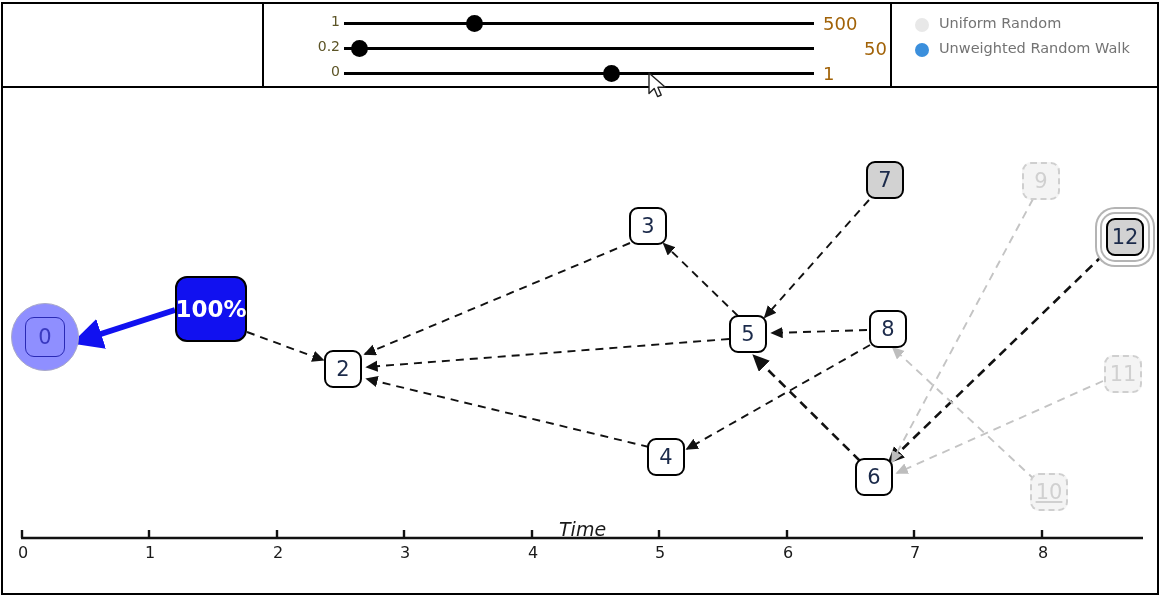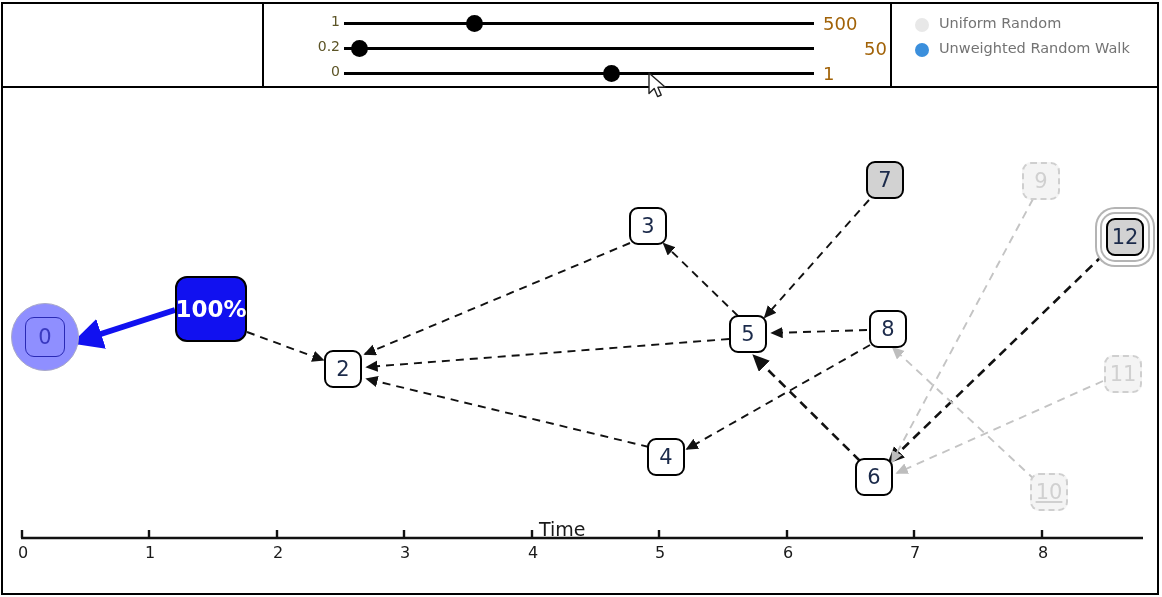--- a/index.html
+++ b/index.html
@@ -185,21 +185,21 @@
     <div class="node plain" style="left:866px;top:222px;">8</div>
 
     <div class="node plain visited" style="left:863px;top:73px;">7</div>
 
     <div class="node plain visited sel" style="left:1103px;top:130px;">12</div>
 
     <div class="node plain ghost" style="left:1019px;top:74px;">9</div>
     <div class="node plain ghost" style="left:1027px;top:385px;text-decoration:underline;">10</div>
     <div class="node plain ghost" style="left:1101px;top:267px;">11</div>
 
-    <div class="axis-label" style="left:536px;top:430px;">Time</div>
+    <div class="axis-label" style="left:556px;top:430px;font-style:italic;">Time</div>
 
     <div class="tick-label" style="left:5px;top:455px;">0</div>
     <div class="tick-label" style="left:132px;top:455px;">1</div>
     <div class="tick-label" style="left:260px;top:455px;">2</div>
     <div class="tick-label" style="left:387px;top:455px;">3</div>
     <div class="tick-label" style="left:515px;top:455px;">4</div>
     <div class="tick-label" style="left:642px;top:455px;">5</div>
     <div class="tick-label" style="left:770px;top:455px;">6</div>
     <div class="tick-label" style="left:897px;top:455px;">7</div>
     <div class="tick-label" style="left:1025px;top:455px;">8</div>

